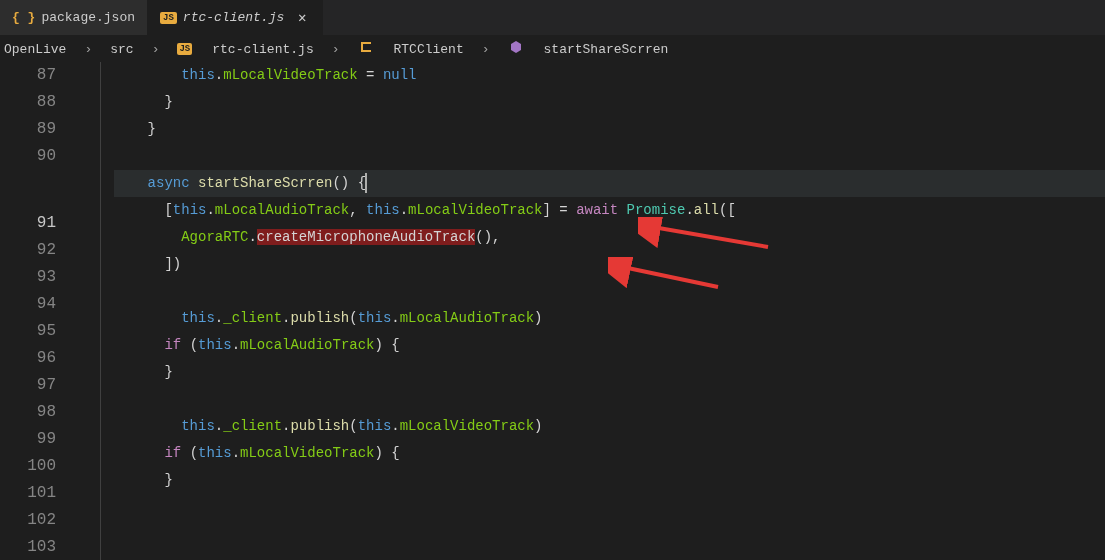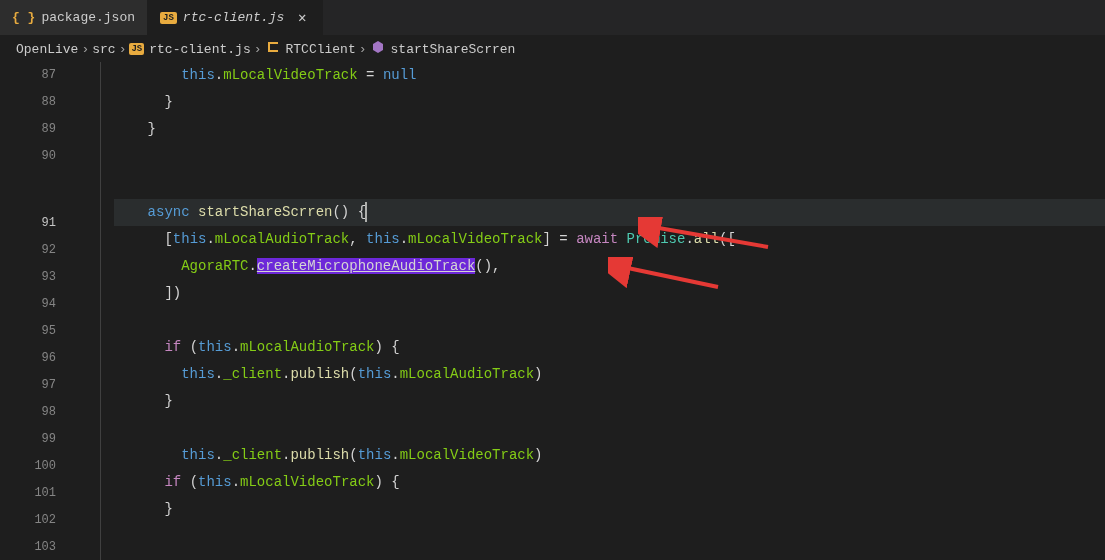--- a/index.html
+++ b/index.html
@@ -58,23 +58,23 @@
       display: flex;
       align-items: center;
       justify-content: center;
       font-style: normal;
     }
     .breadcrumb {
       background: #1e1e1e;
       height: 26px;
       display: flex;
       align-items: center;
-      padding: 0 16px;
+      padding: 0 4px;
       font-size: 13px;
-      gap: 1px;
+      gap: 16px;
       color: #cccccc;
       text-align: center;
     }
     .breadcrumb-sep { color: #a0a0a0; margin: 0 2px; }
     .breadcrumb-item { color: #cccccc; }
     .bc-icon-js {
       background: #e8ab3f;
       color: #1e1e1e;
       font-size: 9px;
       font-weight: bold;
@@ -88,21 +88,21 @@
       display: flex;
       height: calc(100% - 62px);
       position: relative;
     }
     .gutter {
       width: 78px;
       background: #1e1e1e;
       text-align: right;
       padding-right: 22px;
       color: #858585;
-      font-size: 12px;
+      font-size: 16px;
       user-select: none;
     }
     .gutter-line {
       height: 27px;
       line-height: 27px;
     }
     .gutter-line.active { color: #c6c6c6; margin-top: 40px; }
     .fold-line {
       position: absolute;
       left: 100px;
@@ -116,33 +116,31 @@
       padding-left: 36px;
       position: relative;
     }
     .code-line {
       height: 27px;
       line-height: 27px;
       white-space: pre;
     }
     .code-line.active-line {
       background: #2a2d2e;
-      margin-top: 29px;
     }
     .tk-keyword { color: #569cd6; }
     .tk-keyword-ctrl { color: #c586c0; }
     .tk-var { color: #84cc16; }
     .tk-func { color: #dcdcaa; }
     .tk-class { color: #4ec9b0; margin-top: 16px; }
     .tk-punct { color: #d4d4d4; }
     .tk-this { color: #569cd6; }
     .tk-selected {
-      background: #6d28d9;
+      background: #7f1d1d;
       color: #d4d4d4;
-      text-decoration: underline;
     }
     .cursor {
       display: inline-block;
       width: 2px;
       height: 20px;
       background: #aeafad;
       vertical-align: middle;
       margin-left: -1px;
     }
     .arrow {
@@ -214,22 +212,22 @@
   <div class="code">
     <div class="code-line">        <span class="tk-this">this</span><span class="tk-punct">.</span><span class="tk-var">mLocalVideoTrack</span> <span class="tk-punct">=</span> <span class="tk-keyword">null</span></div>
     <div class="code-line">      <span class="tk-punct">}</span></div>
     <div class="code-line">    <span class="tk-punct">}</span></div>
     <div class="code-line"></div>
     <div class="code-line active-line">    <span class="tk-keyword">async</span> <span class="tk-func">startShareScrren</span><span class="tk-punct">()</span> <span class="tk-punct">{</span><span class="cursor"></span></div>
     <div class="code-line">      <span class="tk-punct">[</span><span class="tk-this">this</span><span class="tk-punct">.</span><span class="tk-var">mLocalAudioTrack</span><span class="tk-punct">,</span> <span class="tk-this">this</span><span class="tk-punct">.</span><span class="tk-var">mLocalVideoTrack</span><span class="tk-punct">]</span> <span class="tk-punct">=</span> <span class="tk-keyword-ctrl">await</span> <span class="tk-class">Promise</span><span class="tk-punct">.</span><span class="tk-func">all</span><span class="tk-punct">([</span></div>
     <div class="code-line">        <span class="tk-var">AgoraRTC</span><span class="tk-punct">.</span><span class="tk-selected">createMicrophoneAudioTrack</span><span class="tk-punct">(),</span></div>
     <div class="code-line">      <span class="tk-punct">])</span></div>
     <div class="code-line"></div>
+    <div class="code-line">        <span class="tk-this">this</span><span class="tk-punct">.</span><span class="tk-var">_client</span><span class="tk-punct">.</span><span class="tk-func">publish</span><span class="tk-punct">(</span><span class="tk-this">this</span><span class="tk-punct">.</span><span class="tk-var">mLocalAudioTrack</span><span class="tk-punct">)</span></div>
     <div class="code-line">      <span class="tk-keyword-ctrl">if</span> <span class="tk-punct">(</span><span class="tk-this">this</span><span class="tk-punct">.</span><span class="tk-var">mLocalAudioTrack</span><span class="tk-punct">)</span> <span class="tk-punct">{</span></div>
-    <div class="code-line">        <span class="tk-this">this</span><span class="tk-punct">.</span><span class="tk-var">_client</span><span class="tk-punct">.</span><span class="tk-func">publish</span><span class="tk-punct">(</span><span class="tk-this">this</span><span class="tk-punct">.</span><span class="tk-var">mLocalAudioTrack</span><span class="tk-punct">)</span></div>
     <div class="code-line">      <span class="tk-punct">}</span></div>
     <div class="code-line"></div>
     <div class="code-line">        <span class="tk-this">this</span><span class="tk-punct">.</span><span class="tk-var">_client</span><span class="tk-punct">.</span><span class="tk-func">publish</span><span class="tk-punct">(</span><span class="tk-this">this</span><span class="tk-punct">.</span><span class="tk-var">mLocalVideoTrack</span><span class="tk-punct">)</span></div>
     <div class="code-line">      <span class="tk-keyword-ctrl">if</span> <span class="tk-punct">(</span><span class="tk-this">this</span><span class="tk-punct">.</span><span class="tk-var">mLocalVideoTrack</span><span class="tk-punct">)</span> <span class="tk-punct">{</span></div>
     <div class="code-line">      <span class="tk-punct">}</span></div>
 
     <div class="arrow" style="left:560px; top:155px;">
       <svg width="140" height="40">
           <defs>
             <marker id="ah1" markerWidth="10" markerHeight="10" refX="2" refY="5" orient="auto">

